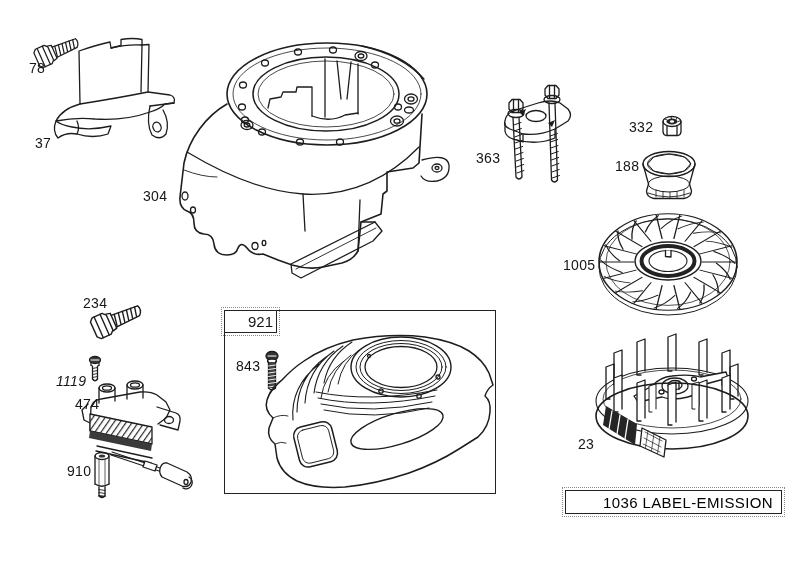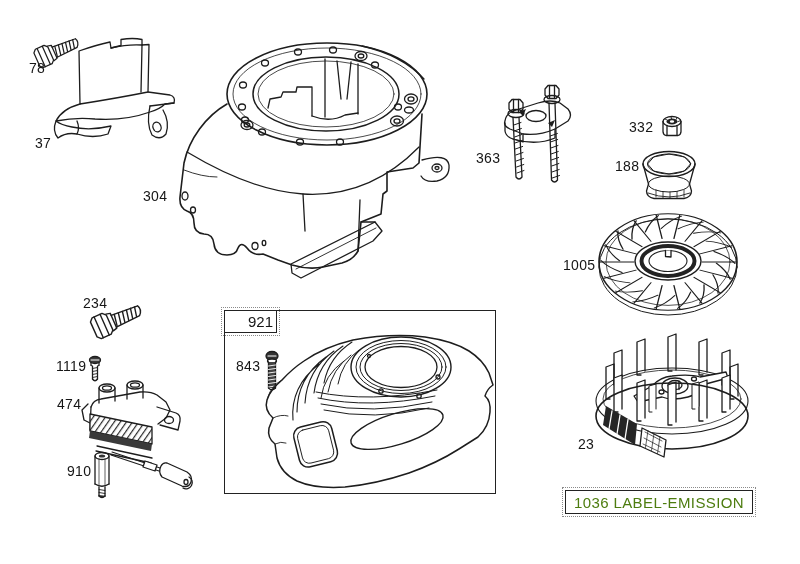--- a/index.html
+++ b/index.html
@@ -7,22 +7,22 @@
          font-family:"Liberation Sans",sans-serif;}
   #art{position:absolute;left:0;top:0;}
   .callout{position:absolute;font-size:14px;line-height:18px;color:#161616;
            letter-spacing:.3px;white-space:nowrap;}
   .groupbox{position:absolute;border:1.6px solid #222;}
   .chip{position:absolute;background:#fff;border:1.6px solid #222;
         outline:1px dotted #8a8a8a;outline-offset:2px;
         font-size:15px;color:#161616;display:flex;align-items:center;justify-content:center;}
   .emission{position:absolute;background:#fff;border:1.6px solid #222;
         outline:1px dotted #8a8a8a;outline-offset:2px;
-        font-size:15px;color:#4d7c0f;display:flex;align-items:center;justify-content:center;
-        letter-spacing:.4px;}
+        font-size:15px;color:#000000;display:flex;align-items:center;justify-content:center;
+        letter-spacing:.4px;padding-left:29px;}
 </style>
 </head>
 <body>
 
 <div id="stage">
 
 <svg id="art" width="800" height="564" viewBox="0 0 800 564">
 <defs>
   <pattern id="hatch" width="5" height="5" patternUnits="userSpaceOnUse" patternTransform="rotate(35)">
     <rect width="5" height="5" fill="#ffffff"></rect>
@@ -344,20 +344,20 @@
 
 <div class="callout" style="left:29px;top:59px;">78</div>
 <div class="callout" style="left:35px;top:134px;">37</div>
 <div class="callout" style="left:143px;top:187px;">304</div>
 <div class="callout" style="left:476px;top:149px;">363</div>
 <div class="callout" style="left:629px;top:118px;">332</div>
 <div class="callout" style="left:615px;top:157px;">188</div>
 <div class="callout" style="left:563px;top:256px;">1005</div>
 <div class="callout" style="left:578px;top:390px;margin-top:45px;">23</div>
 <div class="callout" style="left:83px;top:294px;">234</div>
-<div class="callout" style="left:56px;top:357px;">1119</div>
-<div class="callout" style="left:57px;top:395px;text-align:right;">474</div>
+<div class="callout" style="left:56px;top:372px;font-style:italic;">1119</div>
+<div class="callout" style="left:75px;top:395px;text-align:right;">474</div>
 <div class="callout" style="left:67px;top:462px;">910</div>
 <div class="callout" style="left:236px;top:357px;">843</div>
 
 <div class="emission" style="left:565px;top:490px;width:186px;height:22px;">1036 LABEL-EMISSION</div>
 
 </div>
 
 </body></html>

